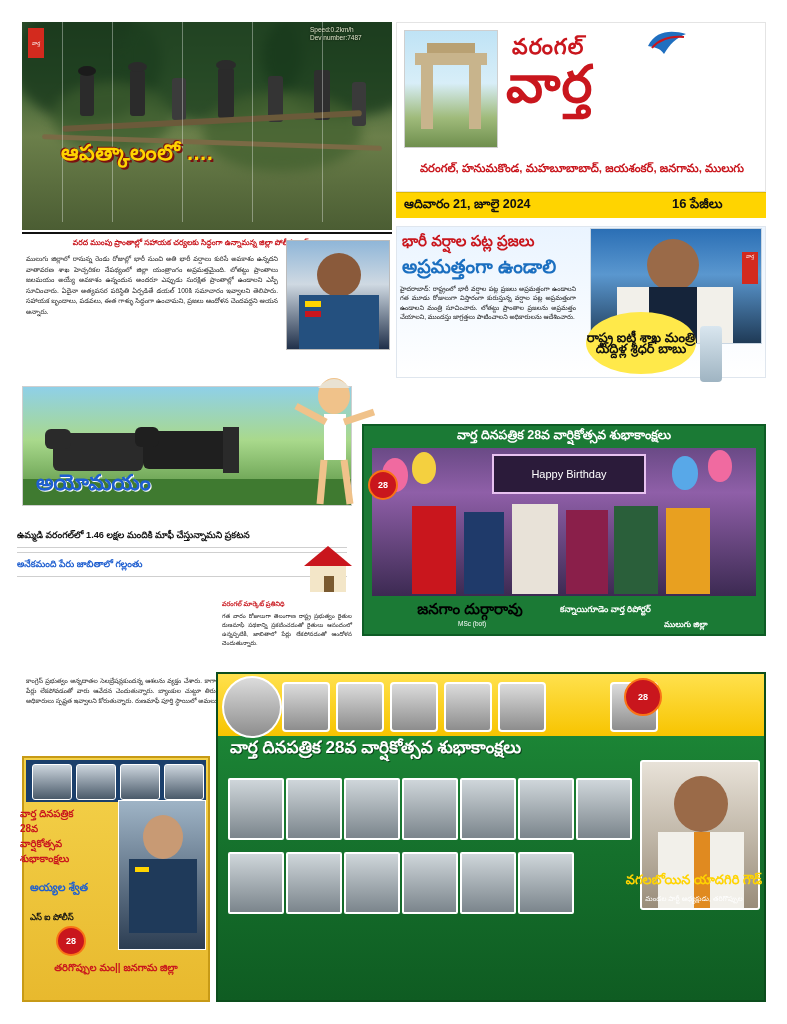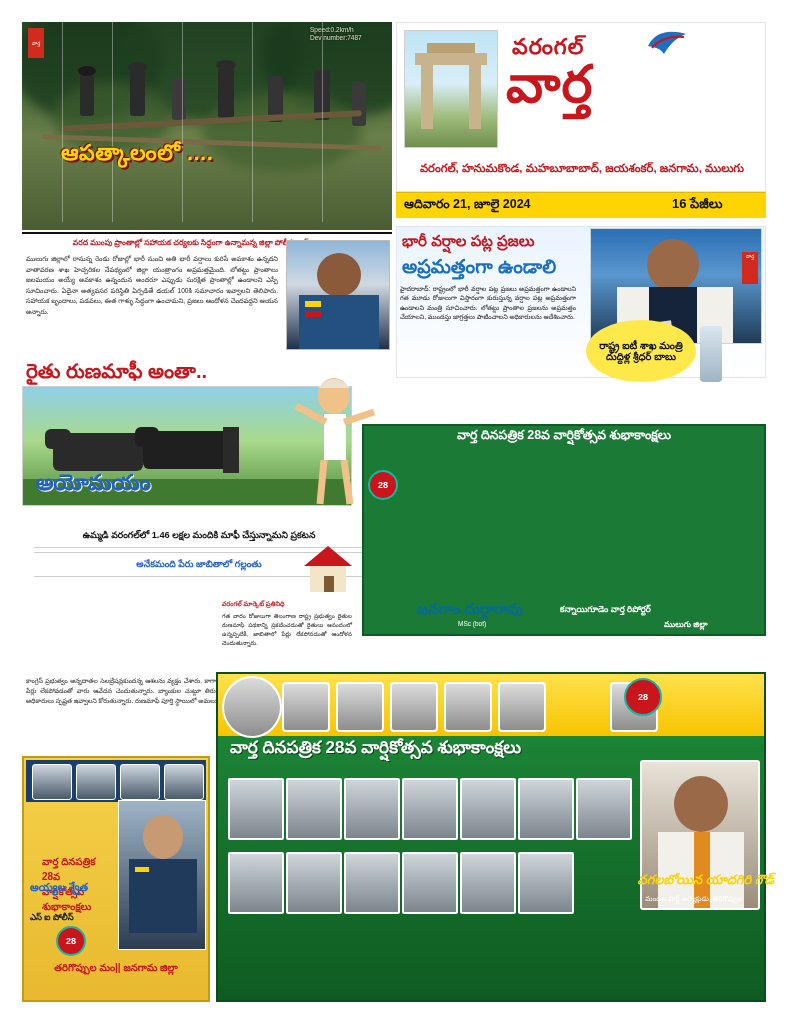--- a/index.html
+++ b/index.html
@@ -45,71 +45,71 @@
   .ob-text{left:26px;top:254px;width:252px;color:#1b1b1b;font-size:6.6px;line-height:10.5px;text-align:justify;}
 
   
   .min-block{left:396px;top:226px;width:370px;height:152px;background:linear-gradient(180deg,#eaf4ff,#ffffff);border:1px solid #dfe6ee;}
   .min-head1{left:402px;top:232px;color:#c9161d;font-size:15px;font-weight:bold;}
   .min-head2{left:402px;top:256px;color:#1b6fc0;font-size:19px;font-weight:bold;}
   .min-photo{left:590px;top:228px;width:172px;height:116px;
     background:linear-gradient(180deg,#2b6fb5 0%,#5a97cf 40%,#1f3a56 100%);overflow:hidden;border:1px solid #c9d6e2;}
   .min-badge{left:742px;top:252px;width:16px;height:32px;background:#d32a1e;color:#fff;font-size:5px;text-align:center;line-height:6px;padding:1px;}
   .min-bubble{left:400px;top:284px;width:176px;color:#111;font-size:6.4px;line-height:9.4px;text-align:justify;}
-  .min-oval{left:586px;top:320px;width:110px;height:62px;background:#ffe94a;border-radius:50%;
-    display:flex;align-items:center;justify-content:center;text-align:center;color:#111;font-size:10px;font-weight:bold;line-height:11px;}
+  .min-oval{left:586px;top:312px;width:110px;height:62px;background:#ffe94a;border-radius:50%;
+    display:flex;align-items:center;justify-content:center;text-align:center;color:#111;font-size:13px;font-weight:bold;line-height:11px;}
   .bottle{left:700px;top:326px;width:22px;height:56px;background:linear-gradient(180deg,#d9e6ef,#9fb4c2);border-radius:4px;}
 
   
   .farm-head{left:26px;top:360px;color:#c9161d;font-size:20px;font-weight:bold;}
   .farm-photo{left:22px;top:386px;width:330px;height:120px;
     background:linear-gradient(180deg,#8fd0e8 0%,#a9d98c 45%,#4f8a3a 100%);overflow:hidden;border:1px solid #cfcfcf;}
   .bull{position:absolute;background:#2a2a2a;border-radius:6px;}
   .cartoon{left:284px;top:372px;width:100px;height:140px;}
   .ayo{left:36px;top:470px;color:#1f5fd0;font-size:22px;font-weight:bold;text-shadow:1px 1px 0 #fff;}
-  .farm-pts{left:34px;top:528px;width:330px;text-align:center;}
+  .farm-pts{left:17px;top:528px;width:330px;}
   .fp{font-size:9.2px;line-height:15px;font-weight:bold;}
   .fp.black{color:#111;}
   .fp.red{color:#c9161d;}
   .fp.blue{color:#1f5fd0;}
   .hr-thin{border:0;border-top:1px solid #cfcfcf;margin:4px 0;}
   .small-col{left:222px;top:612px;width:130px;color:#1b1b1b;font-size:5.9px;line-height:9px;text-align:justify;}
   .small-col-h{left:222px;top:600px;width:130px;color:#c9161d;font-size:6.4px;font-weight:bold;}
   .bot-text{left:26px;top:676px;width:330px;color:#1b1b1b;font-size:6.4px;line-height:10px;text-align:justify;}
   .house{left:300px;top:540px;width:56px;height:56px;}
 
   
   .bday{left:362px;top:424px;width:404px;height:212px;background:#1b7a35;border:2px solid #0e5c25;}
   .bday-title{left:370px;top:428px;width:388px;text-align:center;color:#ffffff;font-size:12.5px;font-weight:bold;}
   .bday-photo{left:372px;top:448px;width:384px;height:148px;
     background:linear-gradient(180deg,#6a4a86 0%,#8f5fa8 30%,#3c2a52 100%);overflow:hidden;}
   .balloon{position:absolute;border-radius:50% 50% 48% 48%;}
-  .bday-name{left:370px;top:600px;width:200px;text-align:center;color:#0369a1;font-size:15px;font-weight:bold;}
+  .bday-name{left:370px;top:600px;width:200px;text-align:center;color:#000000;font-size:15px;font-weight:bold;}
   .bday-role{left:560px;top:604px;color:#ffffff;font-size:8.5px;font-weight:bold;}
   .bday-deg{left:458px;top:620px;color:#ffffff;font-size:6.5px;}
   .bday-dist{left:664px;top:620px;color:#ffffff;font-size:8px;font-weight:bold;}
-  .seal{position:absolute;border-radius:50%;background:#c9161d;border:2px solid #14b8a6;color:#fff;
+  .seal{position:absolute;border-radius:50%;background:#c9161d;border:2px solid #f97316;color:#fff;
     display:flex;align-items:center;justify-content:center;font-size:9px;font-weight:bold;}
 
   
   .cong{left:216px;top:672px;width:550px;height:330px;background:linear-gradient(180deg,#1f8f3a 0%,#15702c 55%,#0f5c22 100%);border:2px solid #0c4d1d;}
   .cong-top{left:218px;top:674px;width:546px;height:62px;background:linear-gradient(180deg,#ffe14d,#f7c400);}
   .leader{position:absolute;border-radius:4px;background:linear-gradient(180deg,#dcdcdc,#8d8d8d);border:2px solid #ffffff;}
   .cong-banner{left:230px;top:738px;width:410px;color:#ffffff;font-size:17px;font-weight:bold;text-shadow:1px 1px 0 #0a3f18;}
   .grid-photo{position:absolute;background:linear-gradient(180deg,#cfd6da,#7b858c);border:2px solid #ffffff;border-radius:2px;}
   .cong-main{left:640px;top:760px;width:120px;height:150px;background:linear-gradient(180deg,#e8e2d8,#9a8d7a);border:2px solid #fff;border-radius:3px;}
-  .cong-name{left:614px;top:872px;width:160px;text-align:right;color:#ffd400;font-size:13px;font-weight:bold;font-style:italic;}
+  .cong-name{left:614px;top:872px;width:160px;text-align:center;color:#ffd400;font-size:13px;font-weight:bold;}
   .cong-role{left:614px;top:894px;width:160px;text-align:center;color:#ffffff;font-size:7px;line-height:10px;}
   .cong-foot{left:222px;top:946px;width:540px;text-align:center;color:#ffffff;font-size:22px;font-weight:bold;text-shadow:2px 2px 0 #0a3f18;}
 
   
   .pol{left:22px;top:756px;width:188px;height:246px;background:linear-gradient(180deg,#f4d24a 0%,#e8b92e 100%);border:2px solid #c79a16;}
   .pol-strip{left:26px;top:760px;width:180px;height:42px;background:#1b3f6b;}
   .pol-face{position:absolute;border-radius:3px;background:linear-gradient(180deg,#cdd6de,#4a5a6a);border:1px solid #fff;}
-  .pol-text{left:42px;top:806px;width:86px;color:#c9161d;font-size:10px;font-weight:bold;line-height:15px;margin-top:48px;}
+  .pol-text{left:20px;top:806px;width:86px;color:#c9161d;font-size:10px;font-weight:bold;line-height:15px;}
   .pol-name{left:30px;top:880px;width:86px;color:#1f5fd0;font-size:11px;font-weight:bold;line-height:15px;}
   .pol-sub{left:30px;top:912px;width:86px;color:#111;font-size:8.5px;font-weight:bold;}
   .pol-photo{left:118px;top:800px;width:88px;height:150px;background:linear-gradient(180deg,#9fb4c6,#2c3d52);border:1px solid #fff;}
   .pol-foot{left:26px;top:962px;width:180px;text-align:center;color:#c9161d;font-size:10px;font-weight:bold;}
 </style>
 </head>
 <body>
 
 <div class="page">
 
@@ -183,21 +183,20 @@
     <div style="position:absolute;left:58px;top:58px;width:48px;height:60px;background:#15243a;"></div>
     <div style="position:absolute;left:12px;top:96px;width:70px;height:24px;background:#dcdcd4;transform:rotate(-8deg);"></div>
   </div>
   <div class="abs min-badge">
     <span>వార్త</span>
   </div>
   <div class="abs min-bubble tel">హైదరాబాద్: రాష్ట్రంలో భారీ వర్షాల పట్ల ప్రజలు అప్రమత్తంగా ఉండాలని గత మూడు రోజులుగా విస్తారంగా కురుస్తున్న వర్షాల పట్ల అప్రమత్తంగా ఉండాలని మంత్రి సూచించారు. లోతట్టు ప్రాంతాల ప్రజలను అప్రమత్తం చేయాలని, ముందస్తు జాగ్రత్తలు పాటించాలని అధికారులను ఆదేశించారు.</div>
   <div class="abs min-oval tel">రాష్ట్ర ఐటీ శాఖ మంత్రి దుద్దిళ్ల శ్రీధర్ బాబు</div>
   <div class="abs bottle"></div>
 
-  <div class="abs farm-head tel">రైతు రుణమాఫీ అంతా..</div>
   <div class="abs farm-photo">
     <div class="bull" style="left:30px;top:46px;width:90px;height:38px;"></div>
     <div class="bull" style="left:22px;top:42px;width:26px;height:20px;"></div>
     <div class="bull" style="left:120px;top:44px;width:86px;height:38px;background:#1f1f1f;"></div>
     <div class="bull" style="left:112px;top:40px;width:24px;height:20px;background:#1f1f1f;"></div>
     <div style="position:absolute;left:200px;top:40px;width:16px;height:46px;background:#2a2a2a;"></div>
     <div style="position:absolute;left:0;top:92px;width:330px;height:28px;background:#3f7a30;"></div>
   </div>
   <svg class="abs cartoon" viewBox="0 0 100 140">
     <ellipse cx="50" cy="24" rx="16" ry="18" fill="#f0c28a"></ellipse>
@@ -223,20 +222,34 @@
     <rect x="10" y="26" width="36" height="26" fill="#f3e6c8"></rect>
     <rect x="24" y="36" width="10" height="16" fill="#7a5a30"></rect>
   </svg>
 
   <div class="abs small-col-h tel">వరంగల్ మార్కెట్ ప్రతినిధి</div>
   <div class="abs small-col tel">గత వారం రోజులుగా తెలంగాణ రాష్ట్ర ప్రభుత్వం రైతుల రుణమాఫీ పథకాన్ని ప్రకటించడంతో రైతులు ఆనందంలో ఉన్నప్పటికీ, జాబితాలో పేర్లు లేకపోవడంతో ఆందోళన చెందుతున్నారు.</div>
   <div class="abs bot-text tel">కాంగ్రెస్ ప్రభుత్వం అన్నదాతల సెలబ్రేషన్లకుందన్న ఆశలను వ్యక్తం చేశారు. కాగా ప్రభుత్వం విడుదల చేసిన జాబితాలో సగం మంది రైతుల పేర్లు లేకపోవడంతో వారు ఆవేదన చెందుతున్నారు. బ్యాంకుల చుట్టూ తిరుగుతున్న రైతులకు సరైన సమాధానం లభించడం లేదని, అధికారులు స్పష్టత ఇవ్వాలని కోరుతున్నారు. రుణమాఫీ పూర్తి స్థాయిలో అమలు చేయాలని రైతు సంఘాలు డిమాండ్ చేస్తున్నాయి.</div>
 
   <div class="abs bday"></div>
   <div class="abs bday-title tel">వార్త దినపత్రిక 28వ వార్షికోత్సవ శుభాకాంక్షలు</div>
+  <div class="abs bday-photo">
+    <div class="balloon" style="left:10px;top:10px;width:26px;height:34px;background:#f06aa0;"></div>
+    <div class="balloon" style="left:40px;top:4px;width:24px;height:32px;background:#f4d03f;"></div>
+    <div class="balloon" style="left:300px;top:8px;width:26px;height:34px;background:#58a8e8;"></div>
+    <div class="balloon" style="left:336px;top:2px;width:24px;height:32px;background:#f06aa0;"></div>
+    <div style="position:absolute;left:120px;top:6px;width:150px;height:36px;background:#2b1b3a;border:2px solid #e8c2f0;
+      color:#fff;font-size:11px;display:flex;align-items:center;justify-content:center;">Happy Birthday</div>
+    <div style="position:absolute;left:40px;top:58px;width:44px;height:88px;background:#c9161d;"></div>
+    <div style="position:absolute;left:92px;top:64px;width:40px;height:82px;background:#1f3a6a;"></div>
+    <div style="position:absolute;left:140px;top:56px;width:46px;height:90px;background:#e8e2d8;"></div>
+    <div style="position:absolute;left:194px;top:62px;width:42px;height:84px;background:#8a1f4a;"></div>
+    <div style="position:absolute;left:242px;top:58px;width:44px;height:88px;background:#2a5f3a;"></div>
+    <div style="position:absolute;left:294px;top:60px;width:44px;height:86px;background:#e8a020;"></div>
+  </div>
   <div class="abs seal" style="left:368px;top:470px;width:30px;height:30px;">
     <span>28</span>
   </div>
   <div class="abs bday-name tel">జనగాం దుర్గారావు</div>
   <div class="abs bday-deg tel">MSc (bot)</div>
   <div class="abs bday-role tel">కన్నాయిగూడెం వార్త రిపోర్టర్</div>
   <div class="abs bday-dist tel">ములుగు జిల్లా</div>
 
   <div class="abs cong"></div>
   <div class="abs cong-top">

